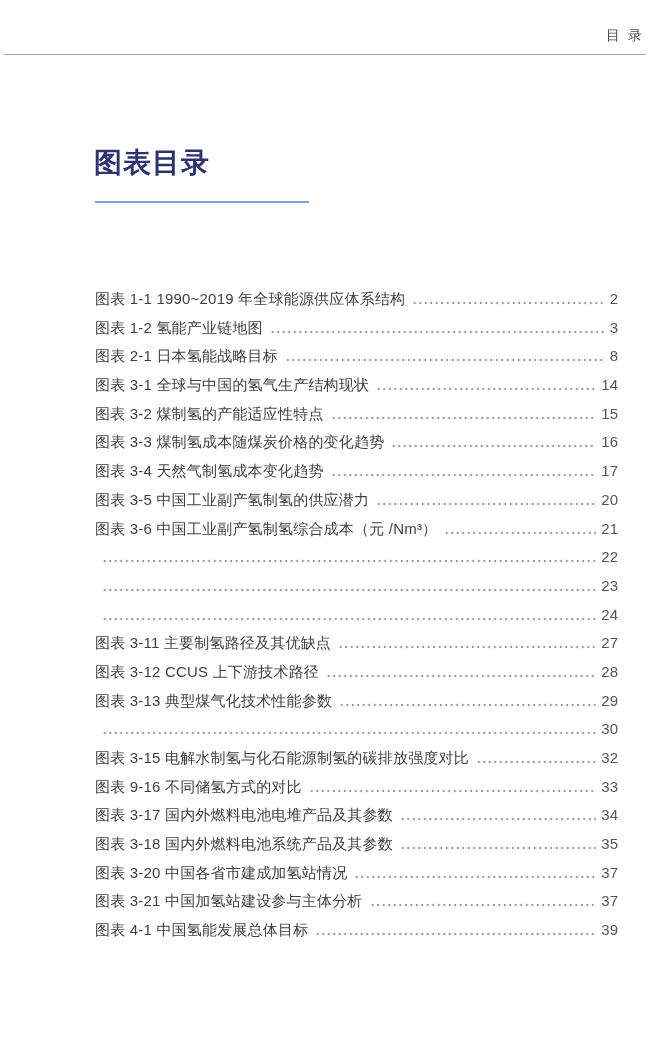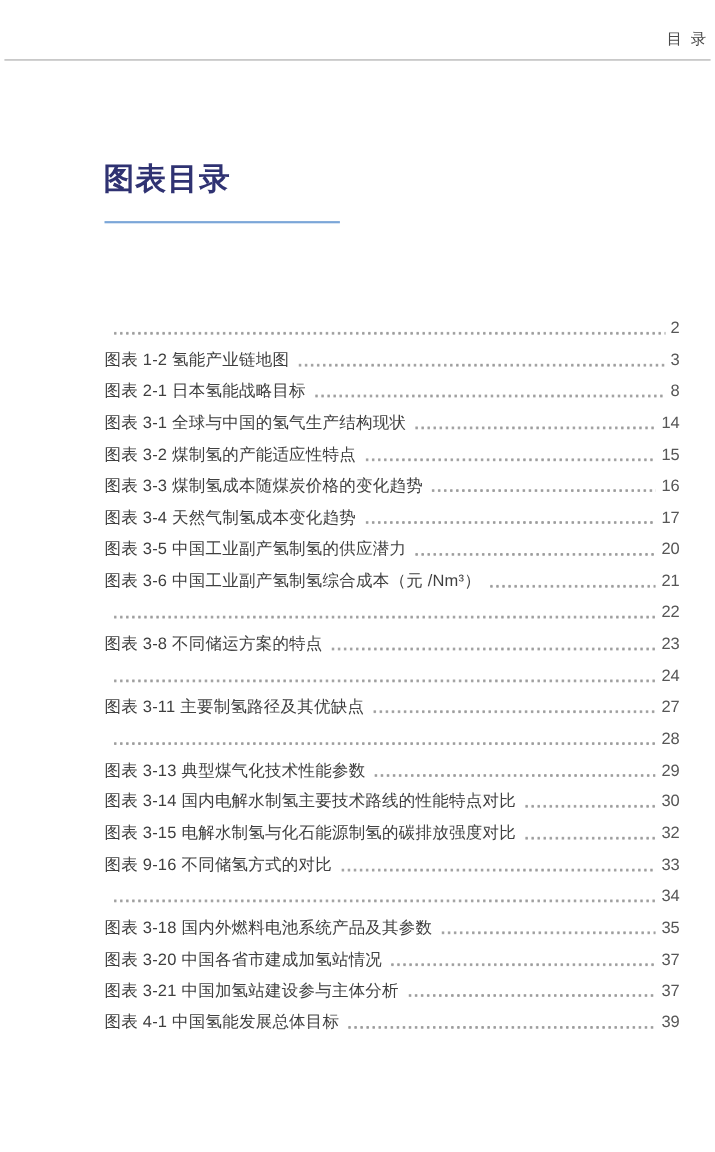--- a/index.html
+++ b/index.html
@@ -91,20 +91,21 @@
   <div class="running-header">目 录</div>
 
   <div class="header-rule"></div>
 
   <h1 class="doc-title">图表目录</h1>
 
   <div class="title-underline"></div>
 
   <div class="toc">
       <div class="toc-row">
+        <span class="toc-label">图表 1-1 1990~2019 年全球能源供应体系结构</span>
         <span class="toc-leader"></span>
         <span class="toc-page">2</span>
       </div>
       <div class="toc-row">
         <span class="toc-label">图表 1-2 氢能产业链地图</span>
         <span class="toc-leader"></span>
         <span class="toc-page">3</span>
       </div>
       <div class="toc-row">
         <span class="toc-label">图表 2-1 日本氢能战略目标</span>
@@ -139,58 +140,58 @@
       <div class="toc-row">
         <span class="toc-label">图表 3-6 中国工业副产氢制氢综合成本（元 /Nm³）</span>
         <span class="toc-leader"></span>
         <span class="toc-page">21</span>
       </div>
       <div class="toc-row">
         <span class="toc-leader"></span>
         <span class="toc-page">22</span>
       </div>
       <div class="toc-row">
-        <span class="toc-label">图表 3-8 不同储运方案的特点</span>
         <span class="toc-leader"></span>
         <span class="toc-page">23</span>
       </div>
       <div class="toc-row">
         <span class="toc-leader"></span>
         <span class="toc-page">24</span>
       </div>
       <div class="toc-row">
         <span class="toc-label">图表 3-11 主要制氢路径及其优缺点</span>
         <span class="toc-leader"></span>
         <span class="toc-page">27</span>
       </div>
       <div class="toc-row">
+        <span class="toc-label">图表 3-12 CCUS 上下游技术路径</span>
         <span class="toc-leader"></span>
         <span class="toc-page">28</span>
       </div>
       <div class="toc-row">
         <span class="toc-label">图表 3-13 典型煤气化技术性能参数</span>
         <span class="toc-leader"></span>
         <span class="toc-page">29</span>
       </div>
       <div class="toc-row">
-        <span class="toc-label">图表 3-14 国内电解水制氢主要技术路线的性能特点对比</span>
         <span class="toc-leader"></span>
         <span class="toc-page">30</span>
       </div>
       <div class="toc-row">
         <span class="toc-label">图表 3-15 电解水制氢与化石能源制氢的碳排放强度对比</span>
         <span class="toc-leader"></span>
         <span class="toc-page">32</span>
       </div>
       <div class="toc-row">
         <span class="toc-label">图表 9-16 不同储氢方式的对比</span>
         <span class="toc-leader"></span>
         <span class="toc-page">33</span>
       </div>
       <div class="toc-row">
+        <span class="toc-label">图表 3-17 国内外燃料电池电堆产品及其参数</span>
         <span class="toc-leader"></span>
         <span class="toc-page">34</span>
       </div>
       <div class="toc-row">
         <span class="toc-label">图表 3-18 国内外燃料电池系统产品及其参数</span>
         <span class="toc-leader"></span>
         <span class="toc-page">35</span>
       </div>
       <div class="toc-row">
         <span class="toc-label">图表 3-20 中国各省市建成加氢站情况</span>

